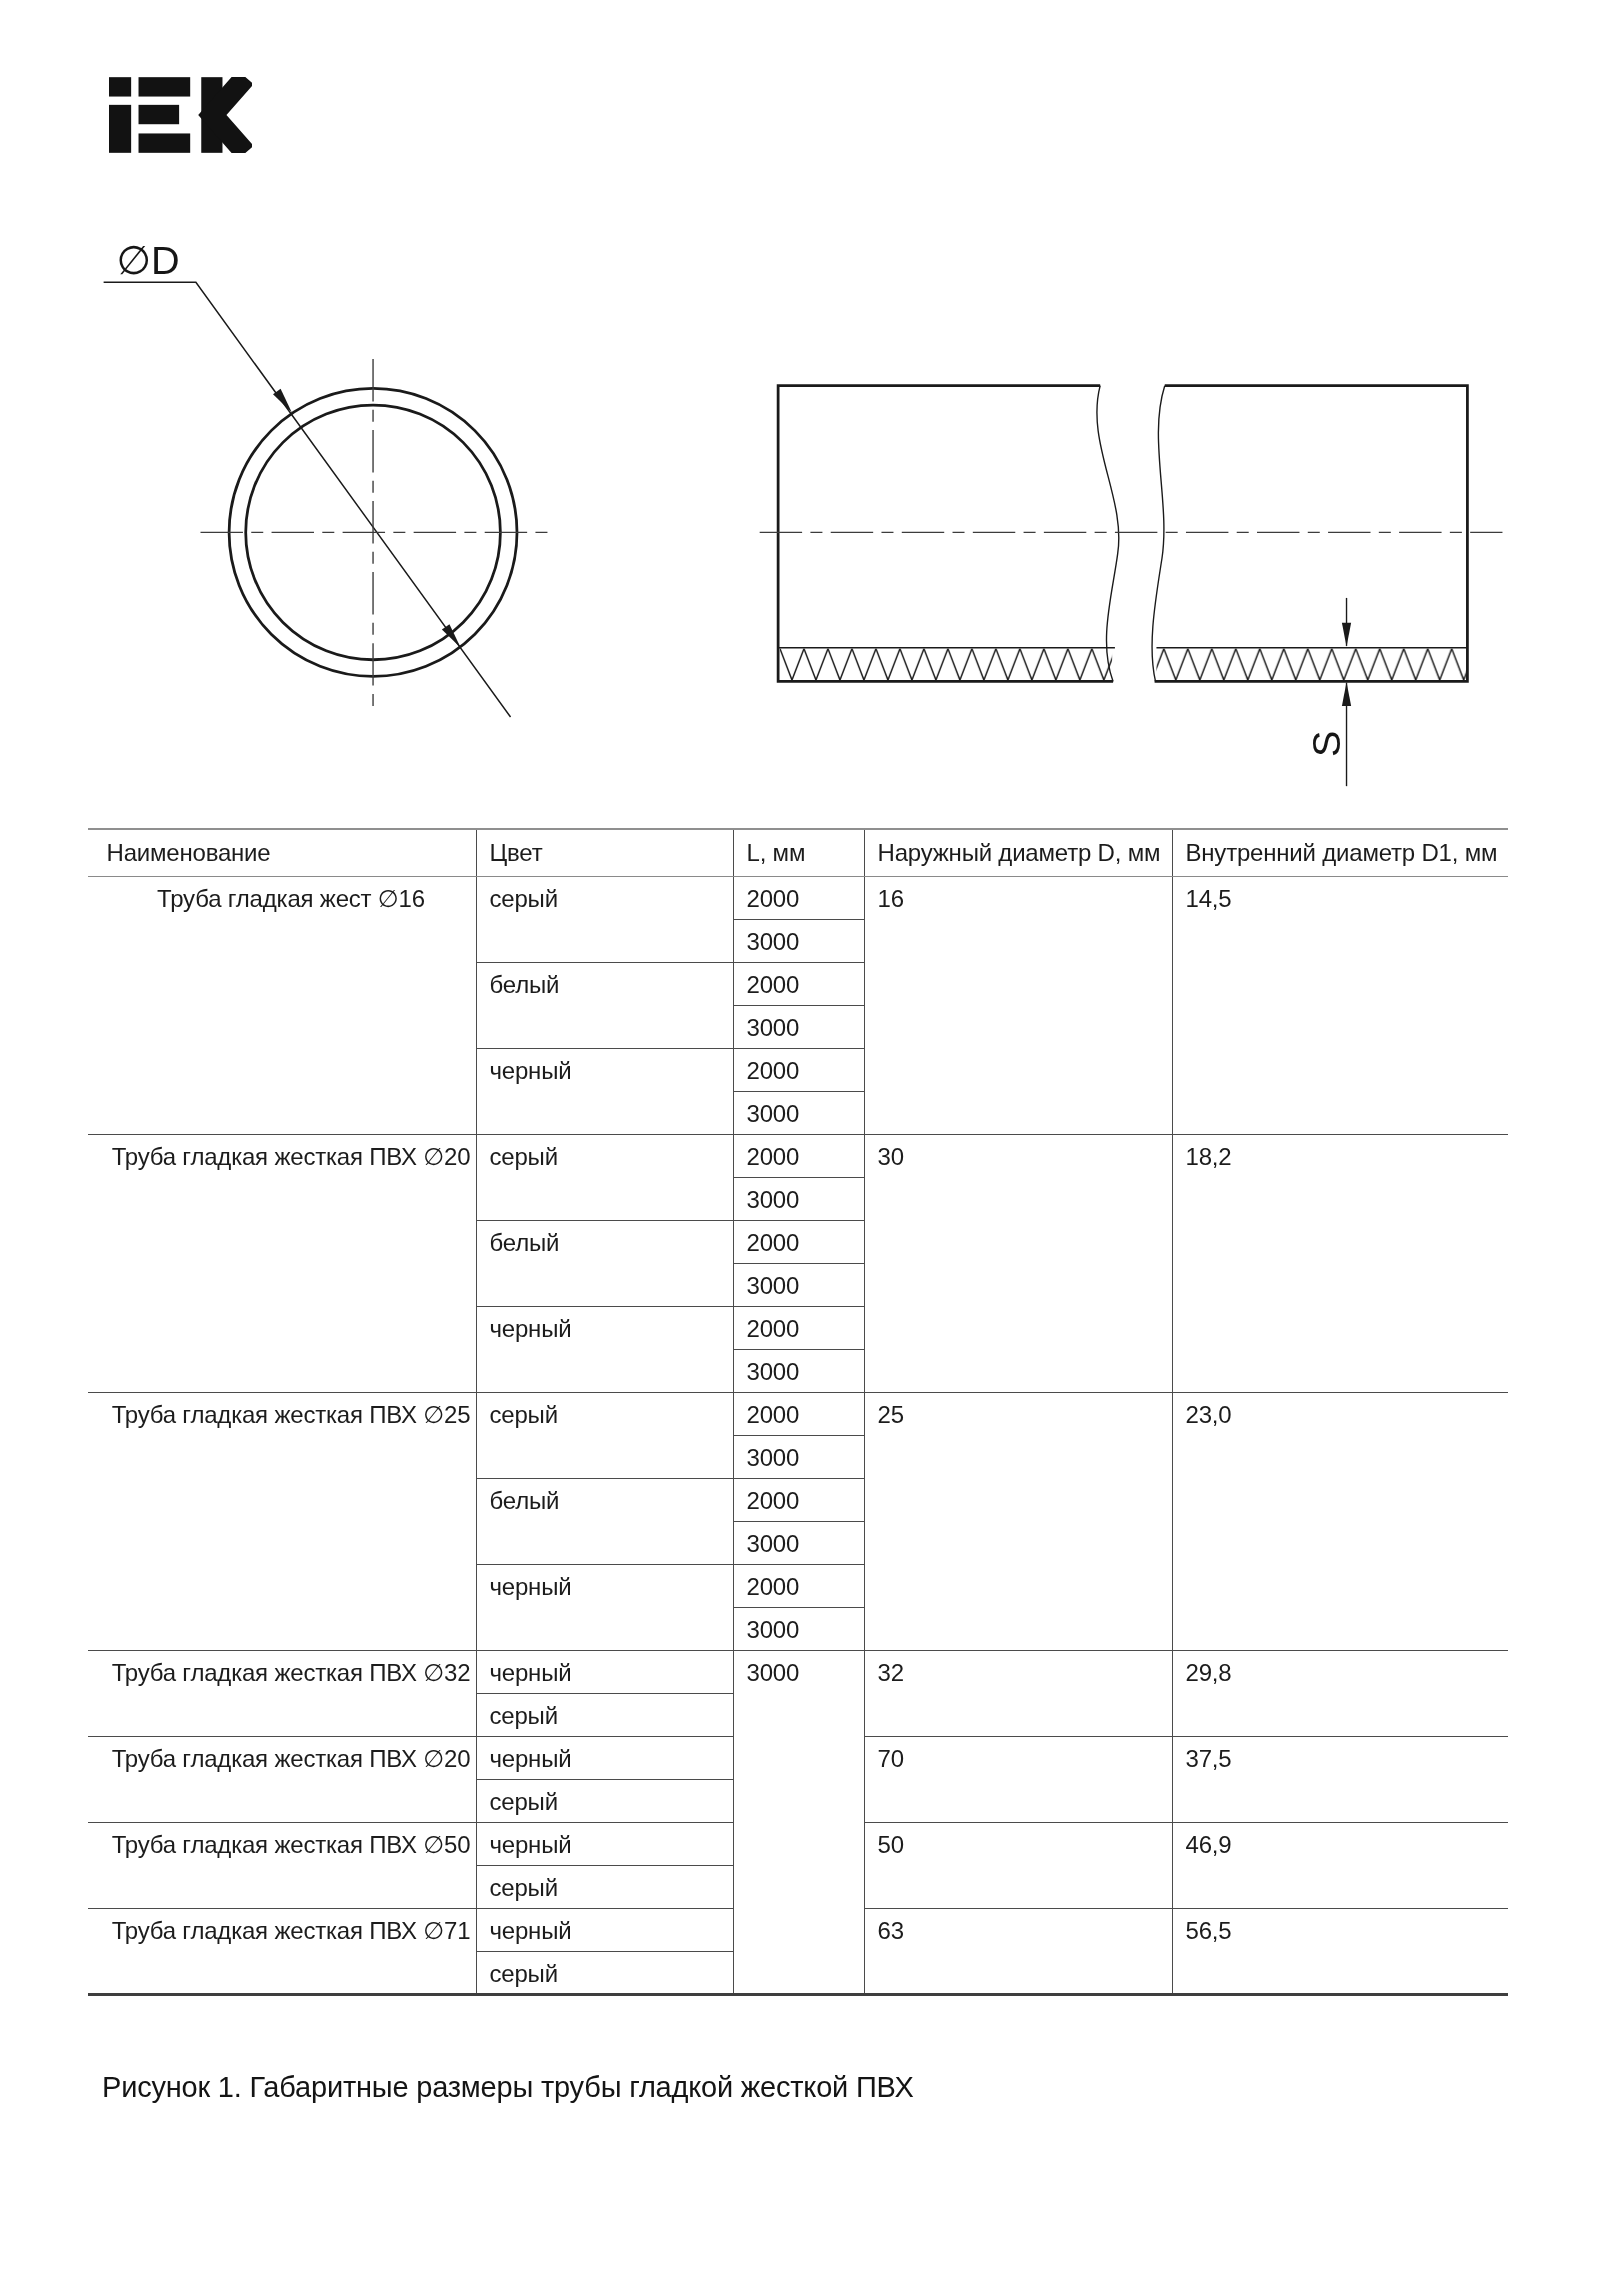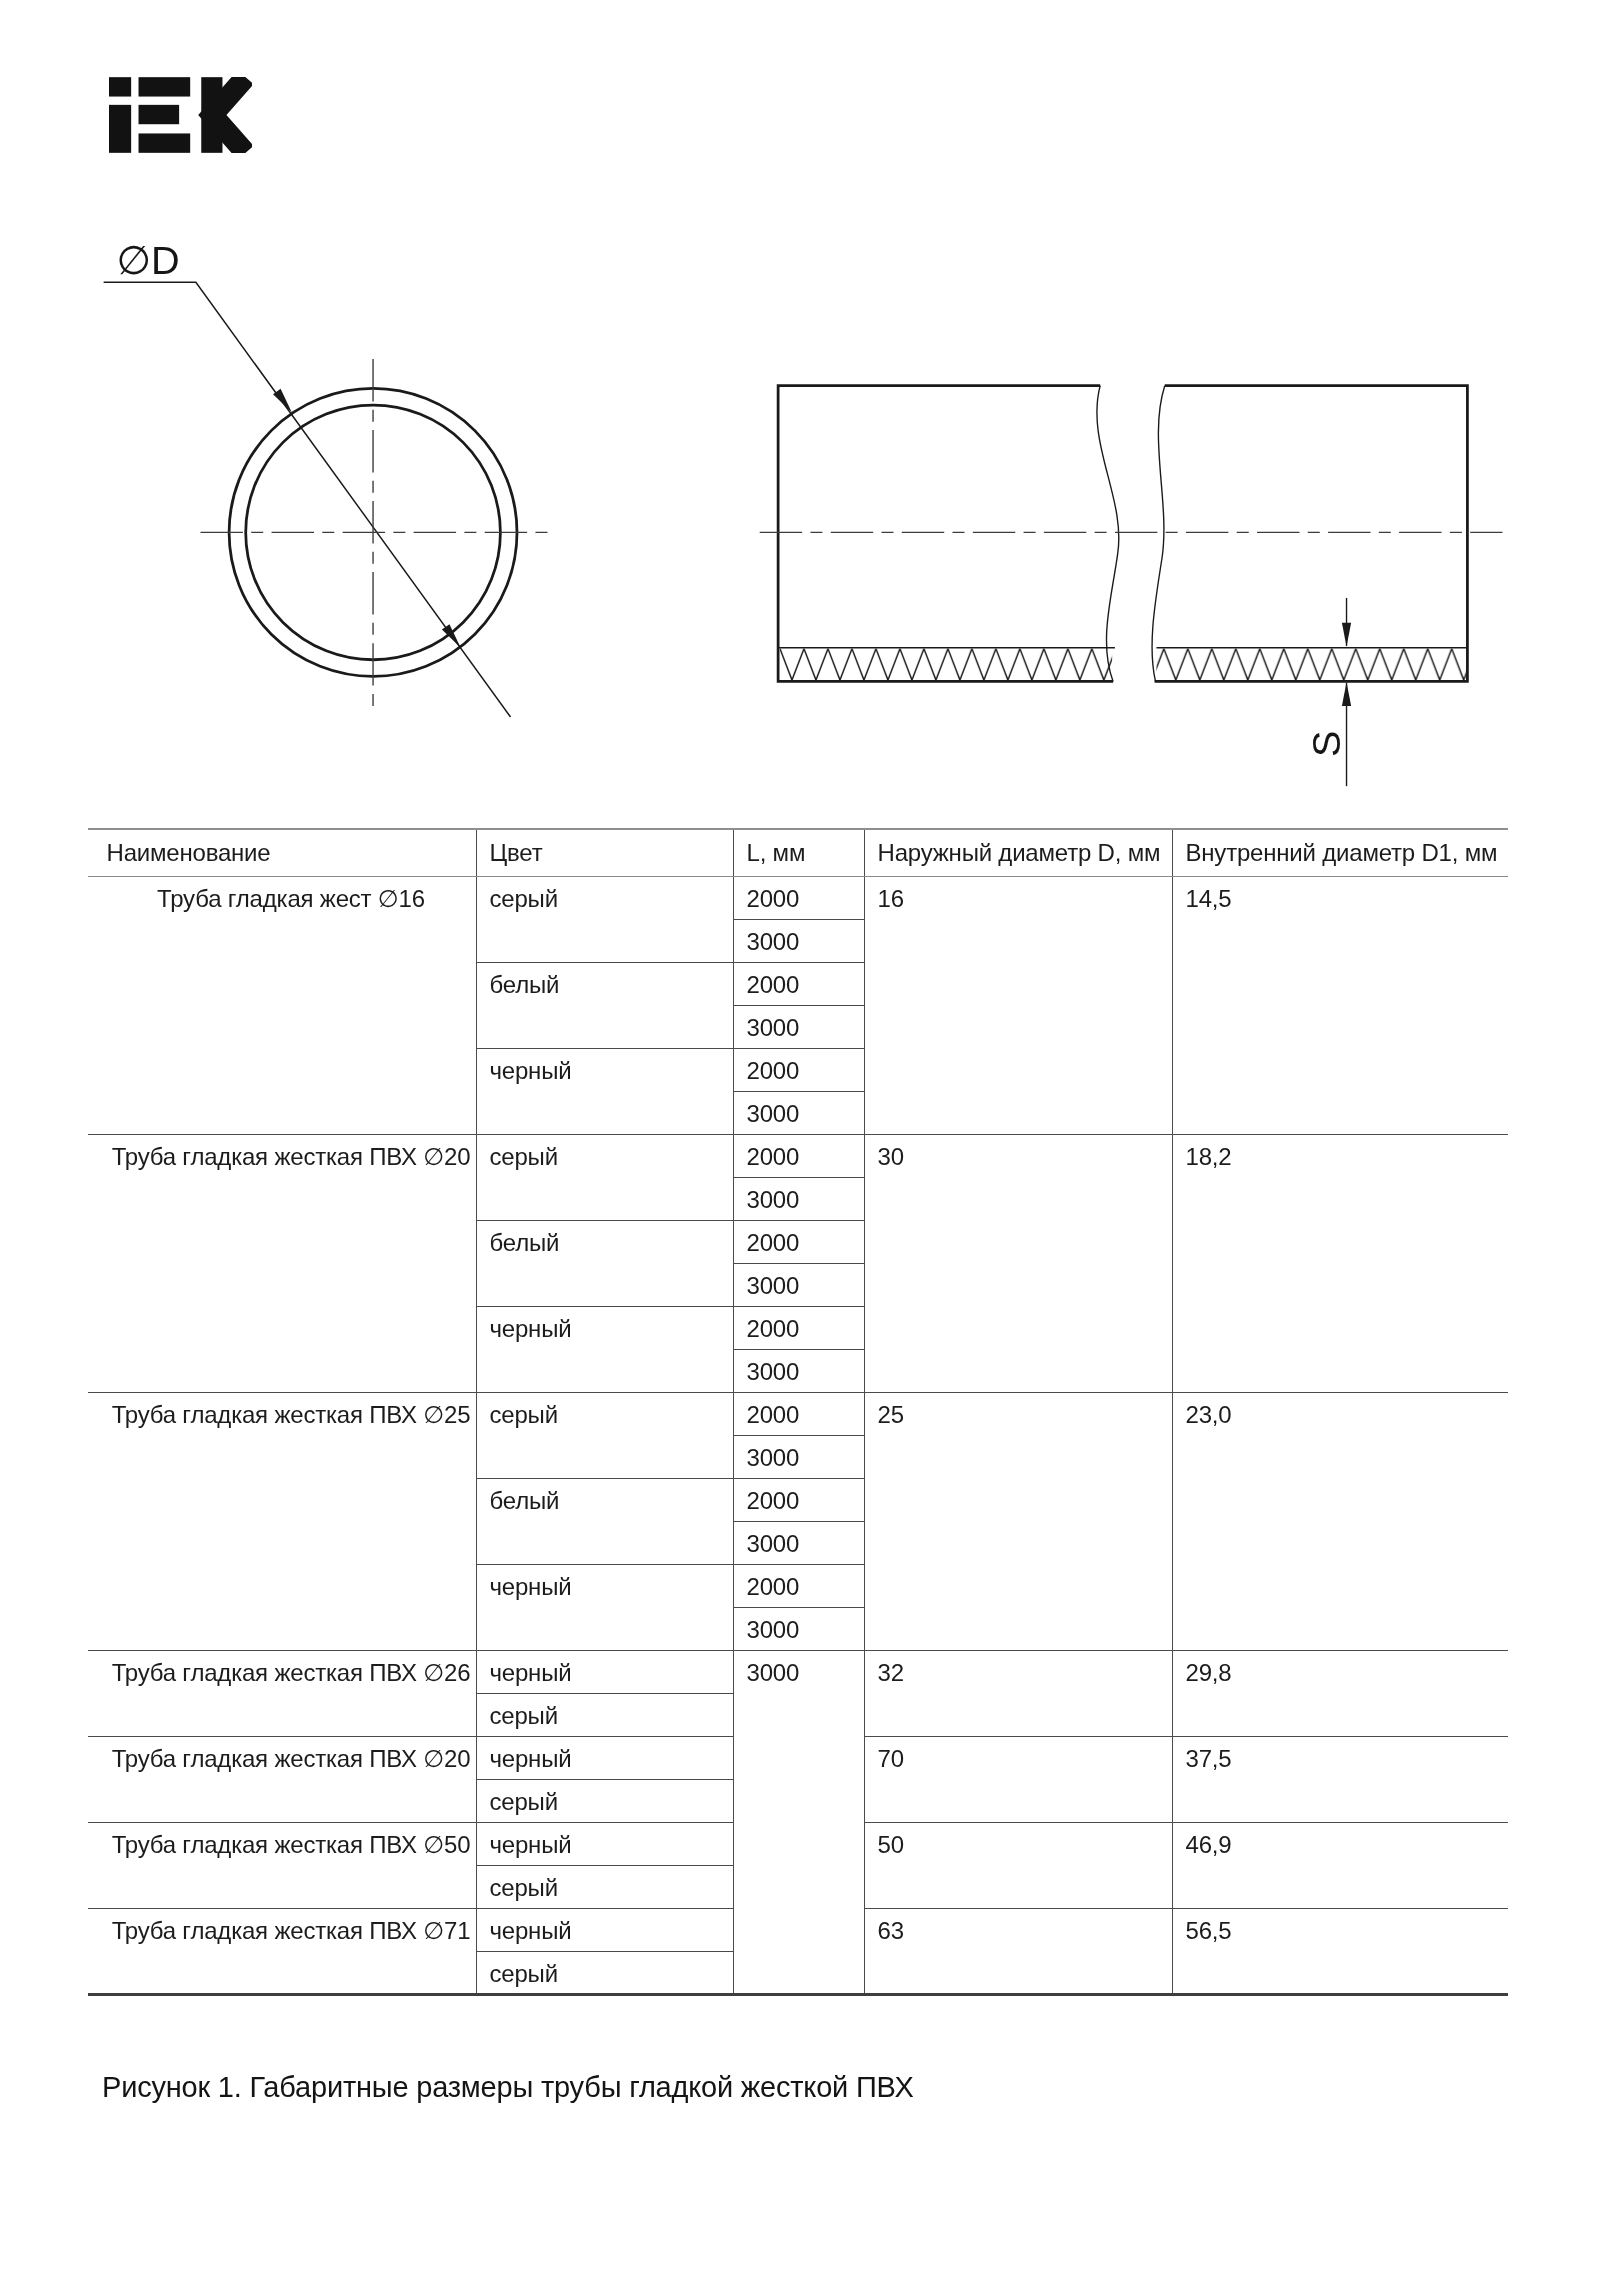--- a/index.html
+++ b/index.html
@@ -178,21 +178,21 @@
           <td class="bl hsep">3000</td>
         </tr>
         <tr>
           <td class="bl hsep" rowspan="2">черный</td>
           <td class="bl hsep">2000</td>
         </tr>
         <tr>
           <td class="bl hsep">3000</td>
         </tr>
         <tr>
-          <td class="c-name sect" rowspan="2">Труба гладкая жесткая ПВХ ∅26</td>
+          <td class="c-name sect" rowspan="2">Труба гладкая жесткая ПВХ ∅32</td>
           <td class="bl sect">черный</td>
           <td class="bl sect" rowspan="8">3000</td>
           <td class="bl sect" rowspan="2">32</td>
           <td class="bl sect" rowspan="2">29,8</td>
         </tr>
         <tr>
           <td class="bl hsep">серый</td>
         </tr>
         <tr>
           <td class="c-name sect" rowspan="2">Труба гладкая жесткая ПВХ ∅20</td>

